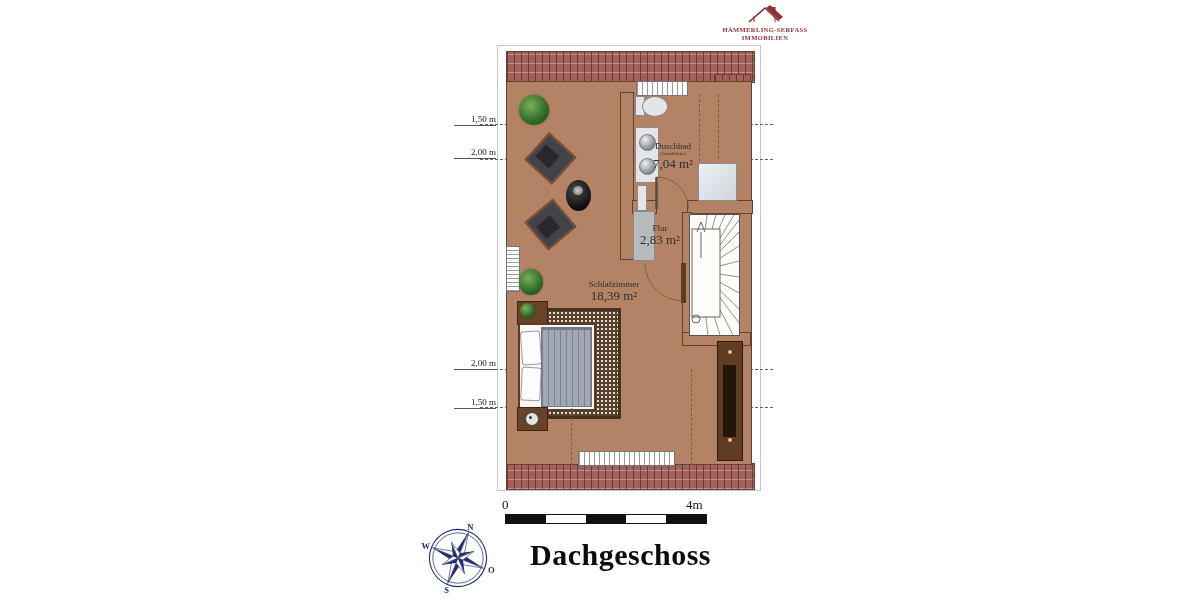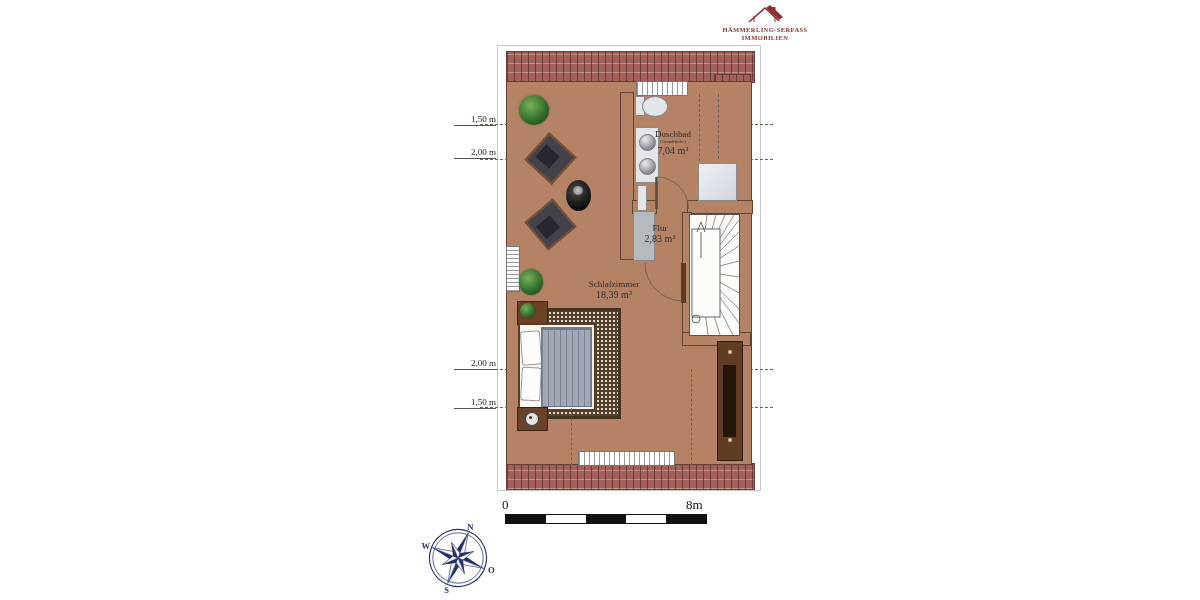--- a/index.html
+++ b/index.html
@@ -47,21 +47,21 @@
   .shower{background:linear-gradient(135deg,#eef0f4 0%,#dde1e8 55%,#cfd4dd 100%);border:1px solid #8a8a8a;z-index:5;}
   .graycab{background:#b6b9bd;border:1px solid #85888c;z-index:5;}
   .sidetable{background:radial-gradient(circle at 40% 35%, #4a4a4a, #0d0d0d 70%);border-radius:50%;z-index:5;}
   .sidetable .deco{position:absolute;left:7px;top:6px;width:10px;height:9px;border-radius:50%;
     background:radial-gradient(circle,#cfcfcf,#6b6b6b);}
   .lamp{border:2px solid #4a4a4a;background:#e8e4da;border-radius:50%;z-index:6;}
   .lamp::after{content:"";position:absolute;left:3px;top:3px;width:3px;height:3px;border-radius:50%;background:#333;}
   .roomlabel{z-index:7;text-align:center;line-height:1.15;color:#2f2f2f;}
   .roomlabel .rname{font-size:9px;}
   .roomlabel .rnote{font-size:4.5px;letter-spacing:0;}
-  .roomlabel .rarea{font-size:10px;}
+  .roomlabel .rarea{font-size:13px;}
   .dimlabel{width:42px;font-size:9px;text-align:right;border-bottom:1px solid #555;
     padding-bottom:1px;color:#222;z-index:8;}
   
   #scalebar{left:505px;top:514px;width:200px;height:8px;border:1px solid #111;display:flex;z-index:2;}
   #scalebar .seg{width:40px;height:8px;}
   .seg.b{background:#111;} .seg.w{background:#fff;}
   .scalenum{font-size:13px;color:#111;z-index:2;}
   #main-title{left:530px;top:538px;font-size:30px;font-weight:bold;color:#0c0c0c;
     font-family:"Liberation Serif",serif;letter-spacing:.5px;z-index:2;}
   #logo{left:720px;top:4px;width:90px;display:flex;flex-direction:column;align-items:center;z-index:2;}
@@ -185,37 +185,37 @@
       <div class="knob" style="top:96px;"></div>
     </div>
 
     <svg class="abs" style="left:0;top:0;z-index:6;pointer-events:none;" width="262" height="444" viewBox="0 0 262 444">
       <line x1="158.5" y1="131" x2="158.5" y2="163" stroke="#5a4a3a" stroke-width="2.5"></line>
       <path d="M158.5 131 A32 32 0 0 1 190.5 163" fill="none" stroke="#6a5a4a" stroke-width="0.8"></path>
       <line x1="185.5" y1="217" x2="185.5" y2="257" stroke="#5d3a22" stroke-width="5"></line>
       <path d="M147 217 A38 38 0 0 0 185 255" fill="none" stroke="#6a5a4a" stroke-width="0.8"></path>
     </svg>
 
-    <div class="abs roomlabel" style="left:143px;top:83px;width:64px;">
+    <div class="abs roomlabel" style="left:143px;top:95px;width:64px;">
       <div class="rname">Duschbad</div>
       <div class="rnote">(Grundfläche)</div>
       <div class="rarea">7,04 m²</div>
     </div>
     <div class="abs roomlabel" style="left:140px;top:177px;width:44px;">
       <div class="rname">Flur</div>
       <div class="rarea">2,83 m²</div>
     </div>
     <div class="abs roomlabel" style="left:76px;top:233px;width:80px;">
       <div class="rname">Schlafzimmer</div>
       <div class="rarea">18,39 m²</div>
     </div>
   </div>
 
   <div class="abs scalenum" style="left:502px;top:497px;">0</div>
-  <div class="abs scalenum" style="left:686px;top:497px;">8m</div>
+  <div class="abs scalenum" style="left:686px;top:497px;">4m</div>
   <div class="abs" id="scalebar">
     <div class="seg b"></div>
     <div class="seg w"></div>
     <div class="seg b"></div>
     <div class="seg w"></div>
     <div class="seg b"></div>
   </div>
 
   <svg class="abs" style="left:420px;top:520px;" width="76" height="76" viewBox="-40 -40 80 80">
     <g transform="rotate(22)">
@@ -257,14 +257,15 @@
       </g>
     </g>
     <g font-size="9" font-weight="bold" fill="#23306b" text-anchor="middle" font-family="Liberation Serif, serif">
       <text x="13" y="-30">N</text>
       <text x="35" y="16">O</text>
       <text x="-12" y="37">S</text>
       <text x="-34" y="-9">W</text>
     </g>
   </svg>
 
+  <div class="abs" id="main-title">Dachgeschoss</div>
 
 </div>
 
 </body></html>

